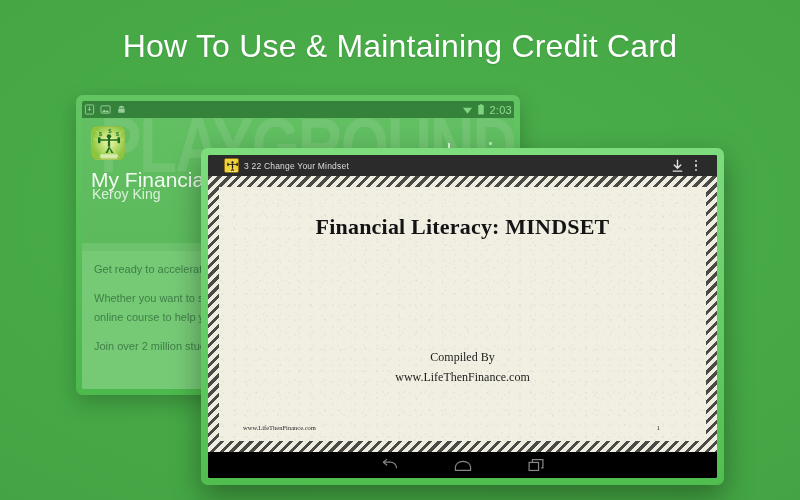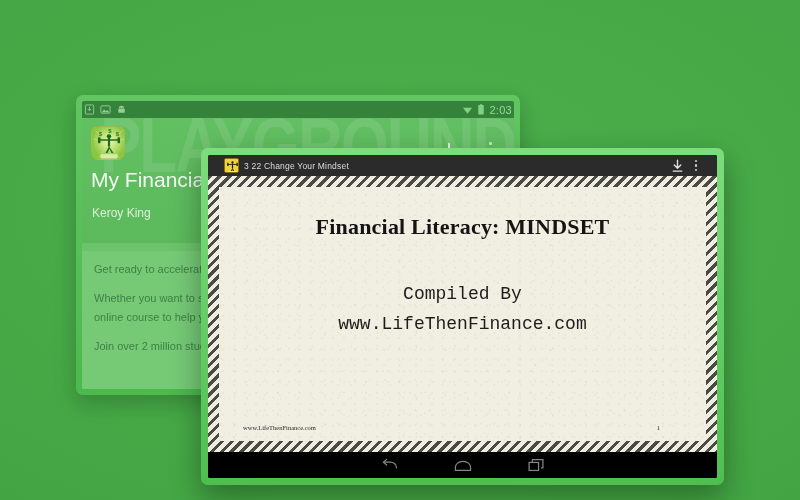--- a/index.html
+++ b/index.html
@@ -87,22 +87,22 @@
     border:1px solid rgba(0,0,0,.12);
     overflow:hidden;
   }
   .bk-apptitle {
     position:absolute; left:9px; top:50px;
     font-size:21px; font-weight:300;
     color:rgba(255,255,255,.92);
     white-space:nowrap;
   }
   .bk-appauthor {
-    position:absolute; left:10px; top:88px;
-    font-size:12px;
+    position:absolute; left:10px; top:68px;
+    font-size:14px;
     color:rgba(255,255,255,.78);
   }
   .bk-dl {
     position:absolute; right:56px; top:24px;
     width:18px; height:20px; opacity:.85;
   }
   .bk-kebab {
     position:absolute; right:22px; top:24px;
     display:flex; flex-direction:column; gap:3px; align-items:center;
   }
@@ -190,42 +190,43 @@
   .slide-heading {
     margin-top:27px;
     font-family:"Liberation Serif", serif;
     font-weight:bold;
     font-size:22px;
     color:#141414;
     letter-spacing:.2px;
     text-align:center;
   }
   .slide-compiled {
-    margin-top:40px;
-    font-family:Liberation Mono, monospace;
-    font-size:18px;
+    margin-top:108px;
+    font-family:Liberation Serif, serif;
+    font-size:12px;
     color:#1d1d1d;
     text-align:center;
     line-height:1.65;
   }
   .slide-footer {
     position:absolute;
     left:24px; right:24px; bottom:9px;
     display:flex; align-items:baseline;
     font-family:"Liberation Serif", serif;
     font-size:6.5px;
     color:#2a2a2a;
   }
   .slide-footer .pgnum { margin-left:auto; margin-right:22px; font-size:7px; }
 </style>
 </head>
 <body>
 
 <div id="stage">
 
+  <div id="banner-title">How To Use &amp; Maintaining Credit Card</div>
 
   <div class="tablet" id="tablet-back">
     <div class="bezel"></div>
     <div class="screen">
 
       <div class="bk-statusbar">
         <div class="bk-status-left">
           <svg class="bk-ico" viewBox="0 0 24 24">
             <rect x="3" y="2" width="18" height="20" rx="2" fill="none" stroke="#bdeabd" stroke-width="2"></rect>
             <path d="M12 6v8M8.5 11l3.5 3.5L15.5 11" stroke="#bdeabd" stroke-width="2" fill="none"></path>

